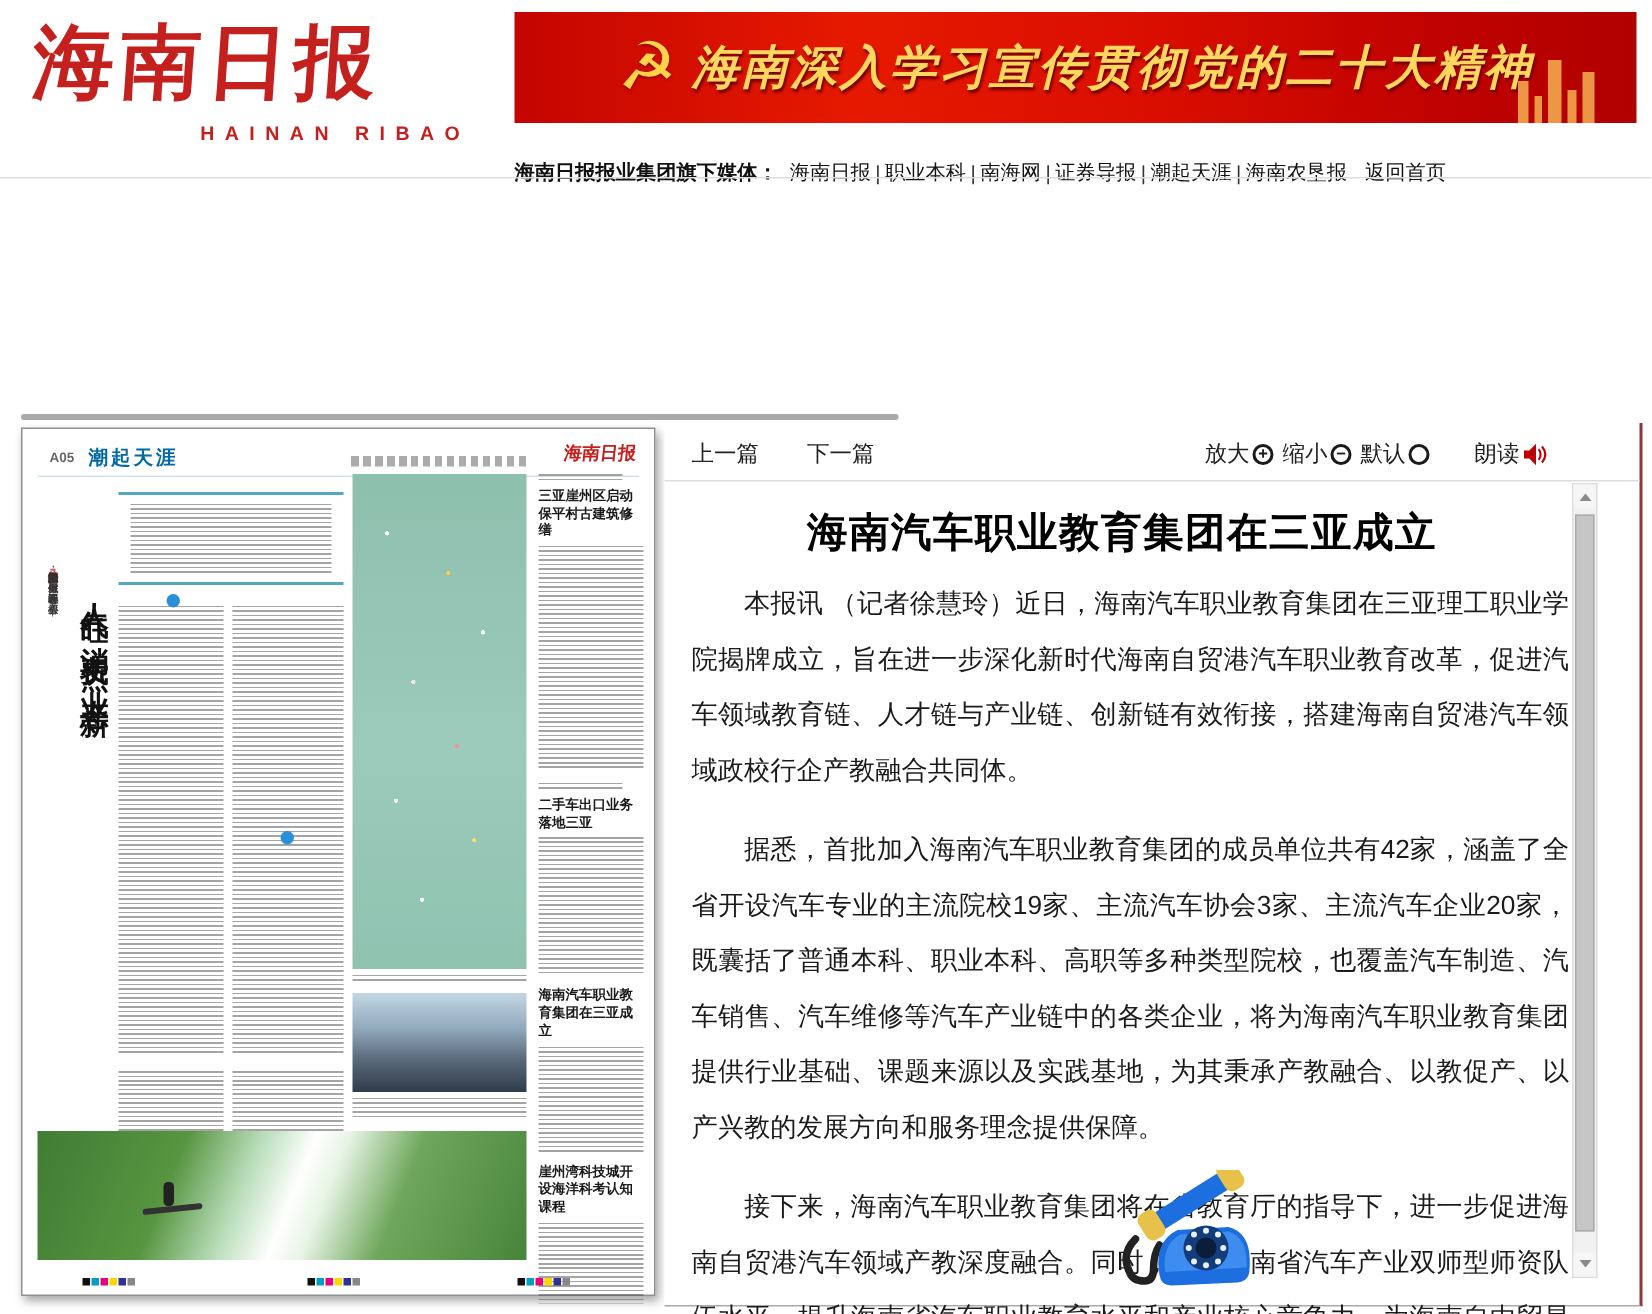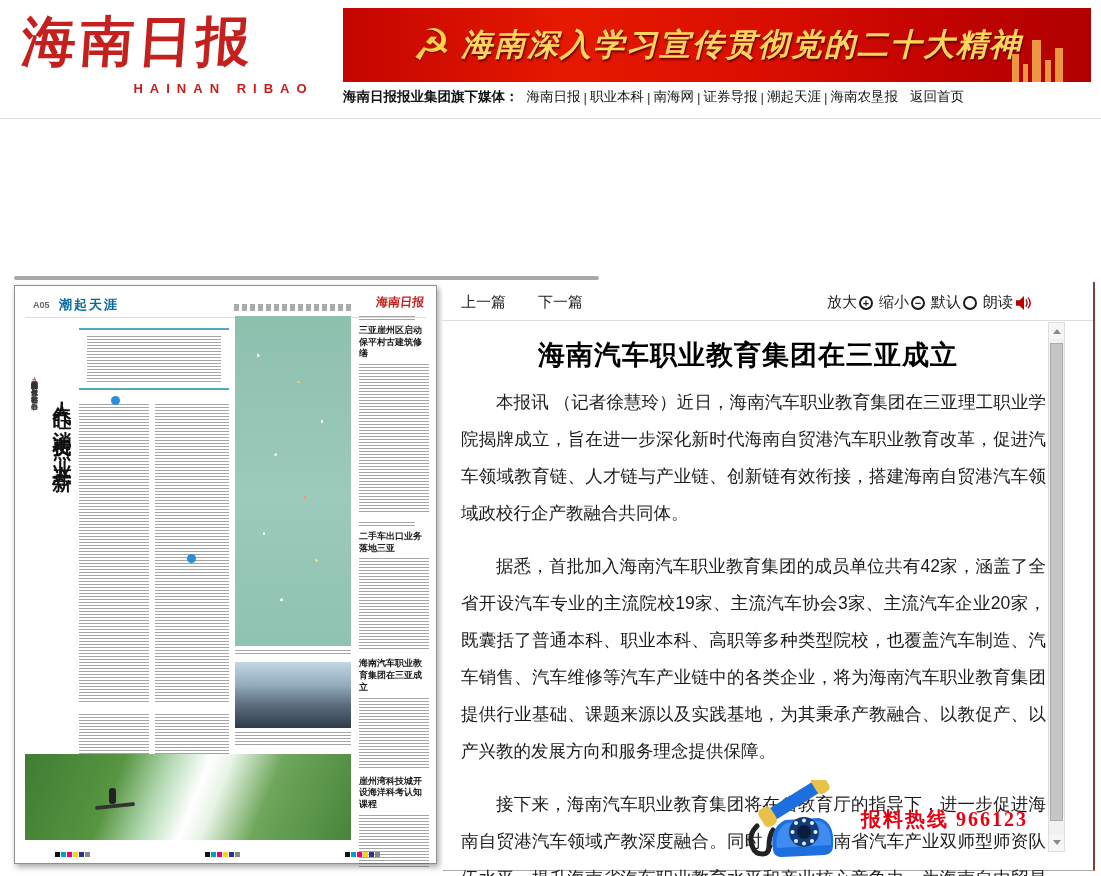--- a/index.html
+++ b/index.html
@@ -10,21 +10,21 @@
   
   #logo { left:22px; top:6px; width:315px; height:104px; }
   #logo-cn { font-size:54px; font-weight:900; color:#c4201d; letter-spacing:4px; transform:skewX(-4deg); }
   #logo-en { font-size:13px; font-weight:bold; color:#c4201d; letter-spacing:7px; margin:2px 0 0 88px;text-align:center; }
   #top-banner { left:343px; top:8px; width:748px; height:74px; overflow:hidden;
     background:linear-gradient(90deg,#c40500 0%, #e61900 30%, #db0f00 55%, #c20300 80%, #b00000 100%);
     display:flex; align-items:center; justify-content:center; }
   #top-banner .emblem { font-size:44px; color:#ffd24a; margin-right:10px; line-height:1; text-shadow:0 1px 2px #7a0000; }
   #top-banner .slogan { font-size:31px; font-weight:900; color:#ffd75e; letter-spacing:2px; text-shadow:1px 2px 2px #6e0000; white-space:nowrap;font-style:italic; }
   .sky-bar { position:absolute; background:rgba(255,200,90,.75); bottom:0; }
-  #media-bar { left:343px; top:84px; width:750px; height:26px; font-size:13.5px; color:#111; display:flex; align-items:center; white-space:nowrap; }
+  #media-bar { left:343px; top:102px; width:750px; height:26px; font-size:13.5px; color:#111; display:flex; align-items:center; white-space:nowrap; }
   #media-bar .prefix { font-weight:bold; margin-right:6px; }
   #media-bar .lnk { color:#111; margin:0 2px; cursor:pointer; }
   #media-bar .sep { color:#333; margin:0 1px; }
   #media-bar .home { margin-left:10px; cursor:pointer; }
   #header-rule { left:0; top:118px; width:1101px; height:1px; background:#ddd; }
 
   
   #theme-banner { left:10px; top:128px; width:1081px; height:97px; overflow:hidden; border-radius:3px;
     background:
       radial-gradient(ellipse 60% 120% at 28% 10%, rgba(255,120,30,.50), rgba(255,120,30,0) 60%),
@@ -255,21 +255,21 @@
           <span class="circ">+</span>
         </span>
         <span class="tool">
           <span>缩小</span>
           <span class="circ">−</span>
         </span>
         <span class="tool">
           <span>默认</span>
           <span class="circ"></span>
         </span>
-        <span class="tool" style="margin-left:0;">
+        <span class="tool" style="margin-left:24px;">
           <span>朗读</span>
           <svg class="spk" viewBox="0 0 20 18">
             <polygon points="1,6 5,6 10,1 10,17 5,12 1,12" fill="#c00000"></polygon>
             <path d="M12 5 q3 4 0 8" stroke="#c00000" stroke-width="1.6" fill="none"></path>
             <path d="M14.5 3 q5 6 0 12" stroke="#c00000" stroke-width="1.6" fill="none"></path>
           </svg>
         </span>
       </div>
     </div>
 
@@ -307,20 +307,16 @@
             <circle cx="53" cy="61" r="2"></circle>
           <circle cx="49.5" cy="52" r="2"></circle>
             <circle cx="53" cy="43" r="2"></circle>
         </g>
         <g transform="rotate(-32 52 22)">
           <rect x="18" y="14" width="68" height="13" rx="6.5" fill="#1d6fe0"></rect>
           <rect x="14" y="10" width="14" height="20" rx="5" fill="#e7c14a"></rect>
           <rect x="76" y="10" width="14" height="20" rx="5" fill="#e7c14a"></rect>
         </g>
       </svg>
-      <span id="hotline-text">
-        <span>报料热线</span>
-        <span>966123</span>
-      </span>
     </div>
   </div>
 
 </div>
 
 </body></html>

